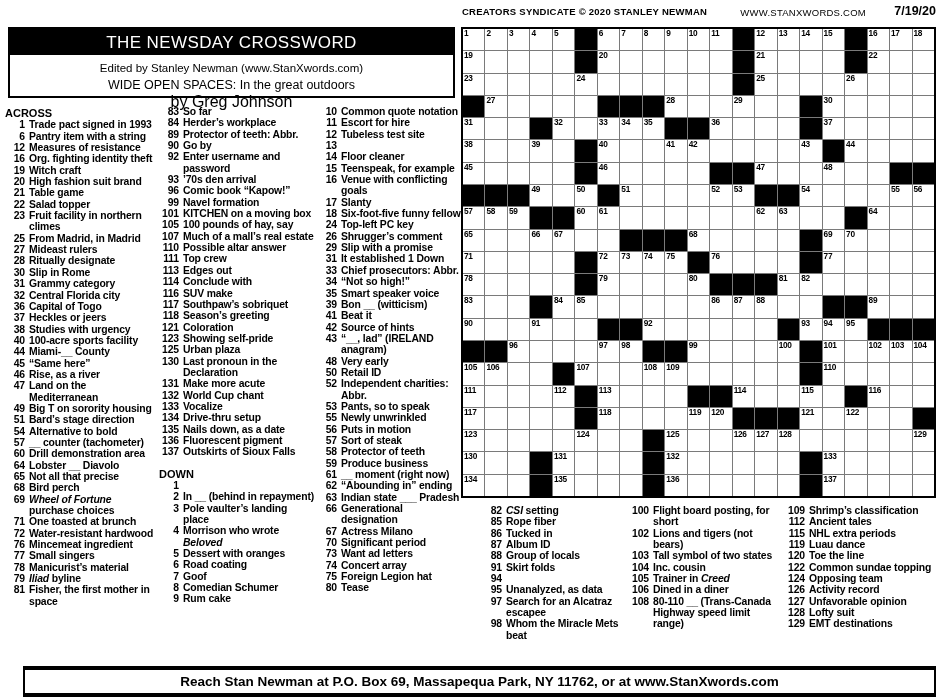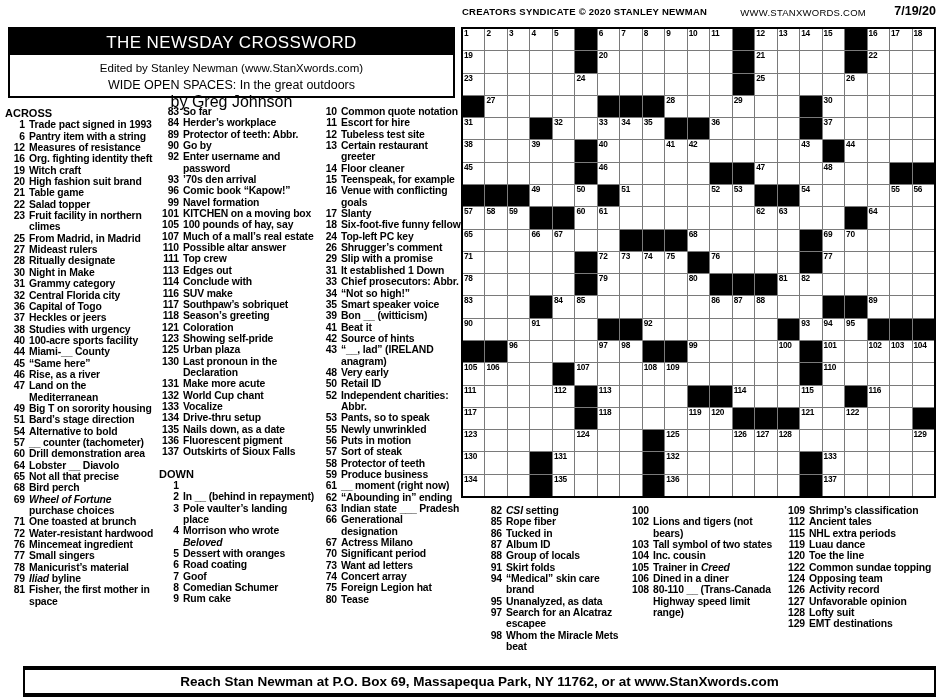--- a/index.html
+++ b/index.html
@@ -105,21 +105,21 @@
     <div class="clue">
       <span class="cnum">27</span>
       <span class="ctext"><span>Mideast rulers</span></span>
     </div>
     <div class="clue">
       <span class="cnum">28</span>
       <span class="ctext"><span>Ritually designate</span></span>
     </div>
     <div class="clue">
       <span class="cnum">30</span>
-      <span class="ctext"><span>Night in Make</span></span>
+      <span class="ctext"><span>Slip in Rome</span></span>
     </div>
     <div class="clue">
       <span class="cnum">31</span>
       <span class="ctext"><span>Grammy category</span></span>
     </div>
     <div class="clue">
       <span class="cnum">32</span>
       <span class="ctext"><span>Central Florida city</span></span>
     </div>
     <div class="clue">
@@ -382,21 +382,20 @@
     <div class="clue">
       <span class="cnum">11</span>
       <span class="ctext"><span>Escort for hire</span></span>
     </div>
     <div class="clue">
       <span class="cnum">12</span>
       <span class="ctext"><span>Tubeless test site</span></span>
     </div>
     <div class="clue">
       <span class="cnum">13</span>
-      <span class="ctext"><span>Certain restaurant greeter</span></span>
     </div>
     <div class="clue">
       <span class="cnum">14</span>
       <span class="ctext"><span>Floor cleaner</span></span>
     </div>
     <div class="clue">
       <span class="cnum">15</span>
       <span class="ctext"><span>Teenspeak, for example</span></span>
     </div>
     <div class="clue">
@@ -552,38 +551,38 @@
     <div class="clue">
       <span class="cnum">88</span>
       <span class="ctext"><span>Group of locals</span></span>
     </div>
     <div class="clue">
       <span class="cnum">91</span>
       <span class="ctext"><span>Skirt folds</span></span>
     </div>
     <div class="clue">
       <span class="cnum">94</span>
-      <span class="ctext"><span>“Medical” skin care brand</span></span>
     </div>
     <div class="clue">
       <span class="cnum">95</span>
       <span class="ctext"><span>Unanalyzed, as data</span></span>
     </div>
     <div class="clue">
       <span class="cnum">97</span>
       <span class="ctext"><span>Search for an Alcatraz escapee</span></span>
     </div>
     <div class="clue">
       <span class="cnum">98</span>
       <span class="ctext"><span>Whom the Miracle Mets beat</span></span>
     </div>
   </div>
 <div class="abs cluecol w2" id="clue-col-5">
     <div class="clue">
       <span class="cnum">100</span>
+      <span class="ctext"><span>Flight board posting, for short</span></span>
     </div>
     <div class="clue">
       <span class="cnum">102</span>
       <span class="ctext"><span>Lions and tigers (not bears)</span></span>
     </div>
     <div class="clue">
       <span class="cnum">103</span>
       <span class="ctext"><span>Tall symbol of two states</span></span>
     </div>
     <div class="clue">

